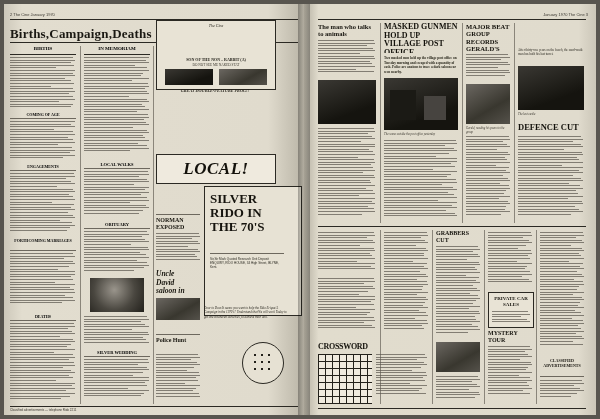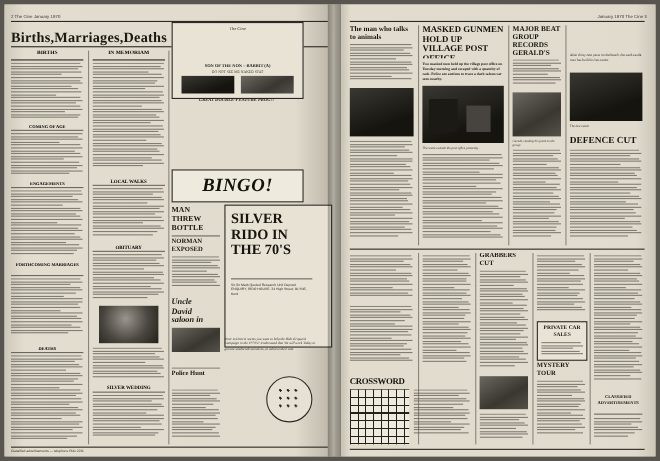--- a/index.html
+++ b/index.html
@@ -81,21 +81,21 @@
 <body>
 
 <div id="page">
   <div class="spread">
 
     <div class="page left">
 
       <div class="folio" style="left:6px;top:8px;">2   The Cine   January 1970</div>
       <div class="hrule" style="left:6px;top:15px;width:288px;"></div>
 
-      <div class="bmd">Births,Marriages,Deaths</div>
+      <div class="bmd">Births,Campaign,Deaths</div>
       <div class="hrule" style="left:6px;top:38px;width:288px;"></div>
 
       <div class="box" style="left:6px;top:42px;width:66px;height:360px;">
         <div style="font-size:5px;font-weight:bold;text-align:center;">BIRTHS</div>
         <div class="hrule" style="left:0;top:8px;width:66px;"></div>
         <div class="lines" style="left:0;top:11px;width:66px;height:52px;">
           <i style="width:96%"></i>
             <i style="width:99%"></i>
             <i style="width:92%"></i>
             <i style="width:97%"></i>
@@ -346,29 +346,24 @@
         <div style="position:absolute;left:0;right:0;top:2px;text-align:center;font-size:4px;font-style:italic;color:#2d2b23;">The Cine</div>
         <div style="position:absolute;left:0;right:0;top:36px;text-align:center;font-size:4px;font-weight:bold;color:#1f1d16;">SON OF THE NON – RABBIT  (A)</div>
         <div style="position:absolute;left:0;right:0;top:42px;text-align:center;font-size:3.4px;color:#3b382f;">DO NOT SEE ME NAKED STAT</div>
         <div class="photo dark" style="left:8px;top:48px;width:48px;height:16px;"></div>
         <div class="photo gray" style="left:62px;top:48px;width:48px;height:16px;"></div>
       </div>
       <div style="position:absolute;left:152px;top:84px;width:118px;text-align:center;font-size:4.2px;font-weight:bold;font-style:italic;color:#221f18;">GREAT DOUBLE-FEATURE PROG!!</div>
 
 
       <div class="bingo">
-        <span>BINGO!</span>
+        <span>LOCAL!</span>
       </div>
 
       <div class="box" style="left:152px;top:183px;width:44px;height:78px;">
-        <div style="font-size:7px;font-weight:bold;line-height:8px;color:#18160f;">
-          <div>MAN</div>
-          <div>THREW</div>
-          <div>BOTTLE</div>
-        </div>
         <div class="hrule thin" style="left:0;top:27px;width:44px;"></div>
         <div style="position:absolute;top:30px;font-size:6px;font-weight:bold;line-height:7px;color:#18160f;">
           <div>NORMAN</div>
           <div>EXPOSED</div>
         </div>
         <div class="lines" style="left:0;top:46px;width:44px;height:30px;">
           <i style="width:97%"></i>
             <i style="width:99%"></i>
             <i style="width:82%"></i>
             <i style="width:95%"></i>

